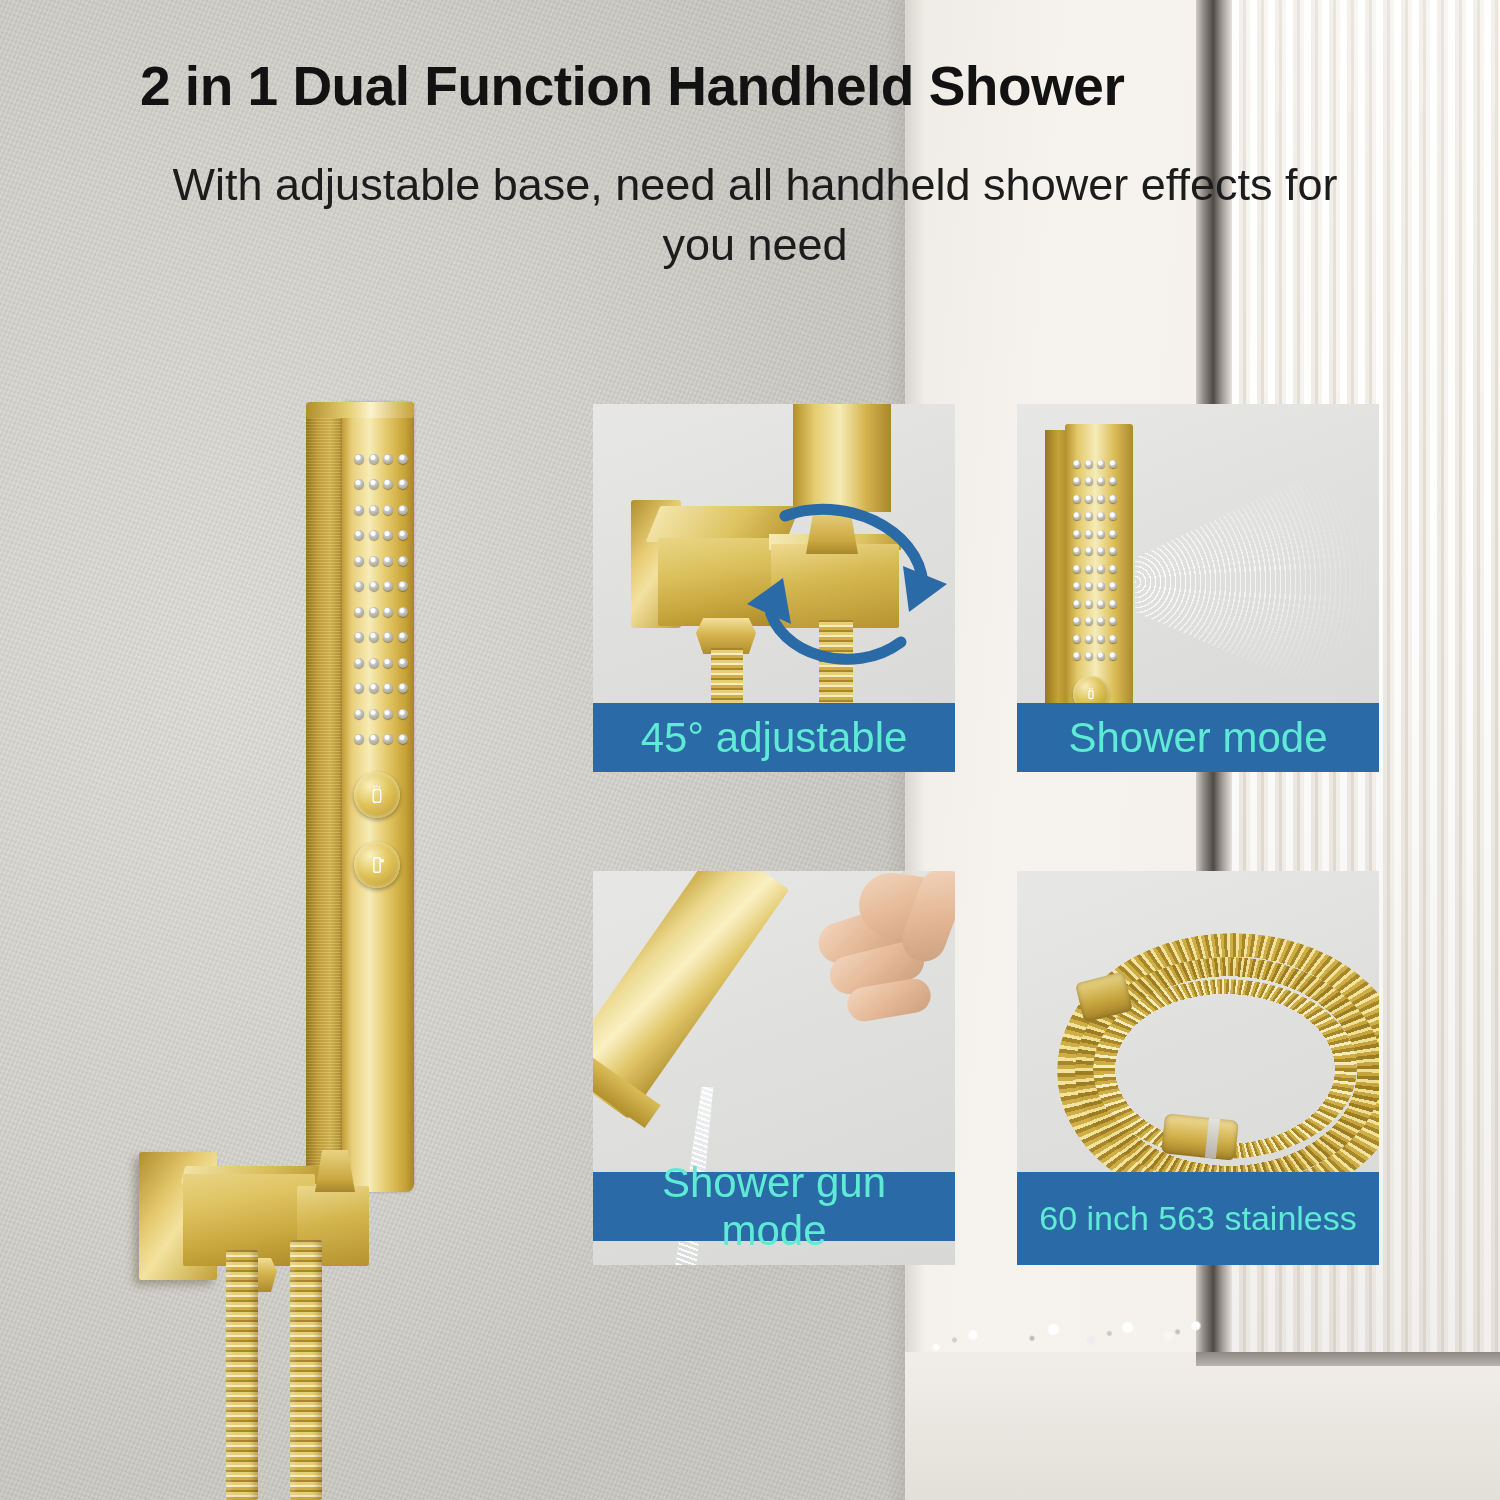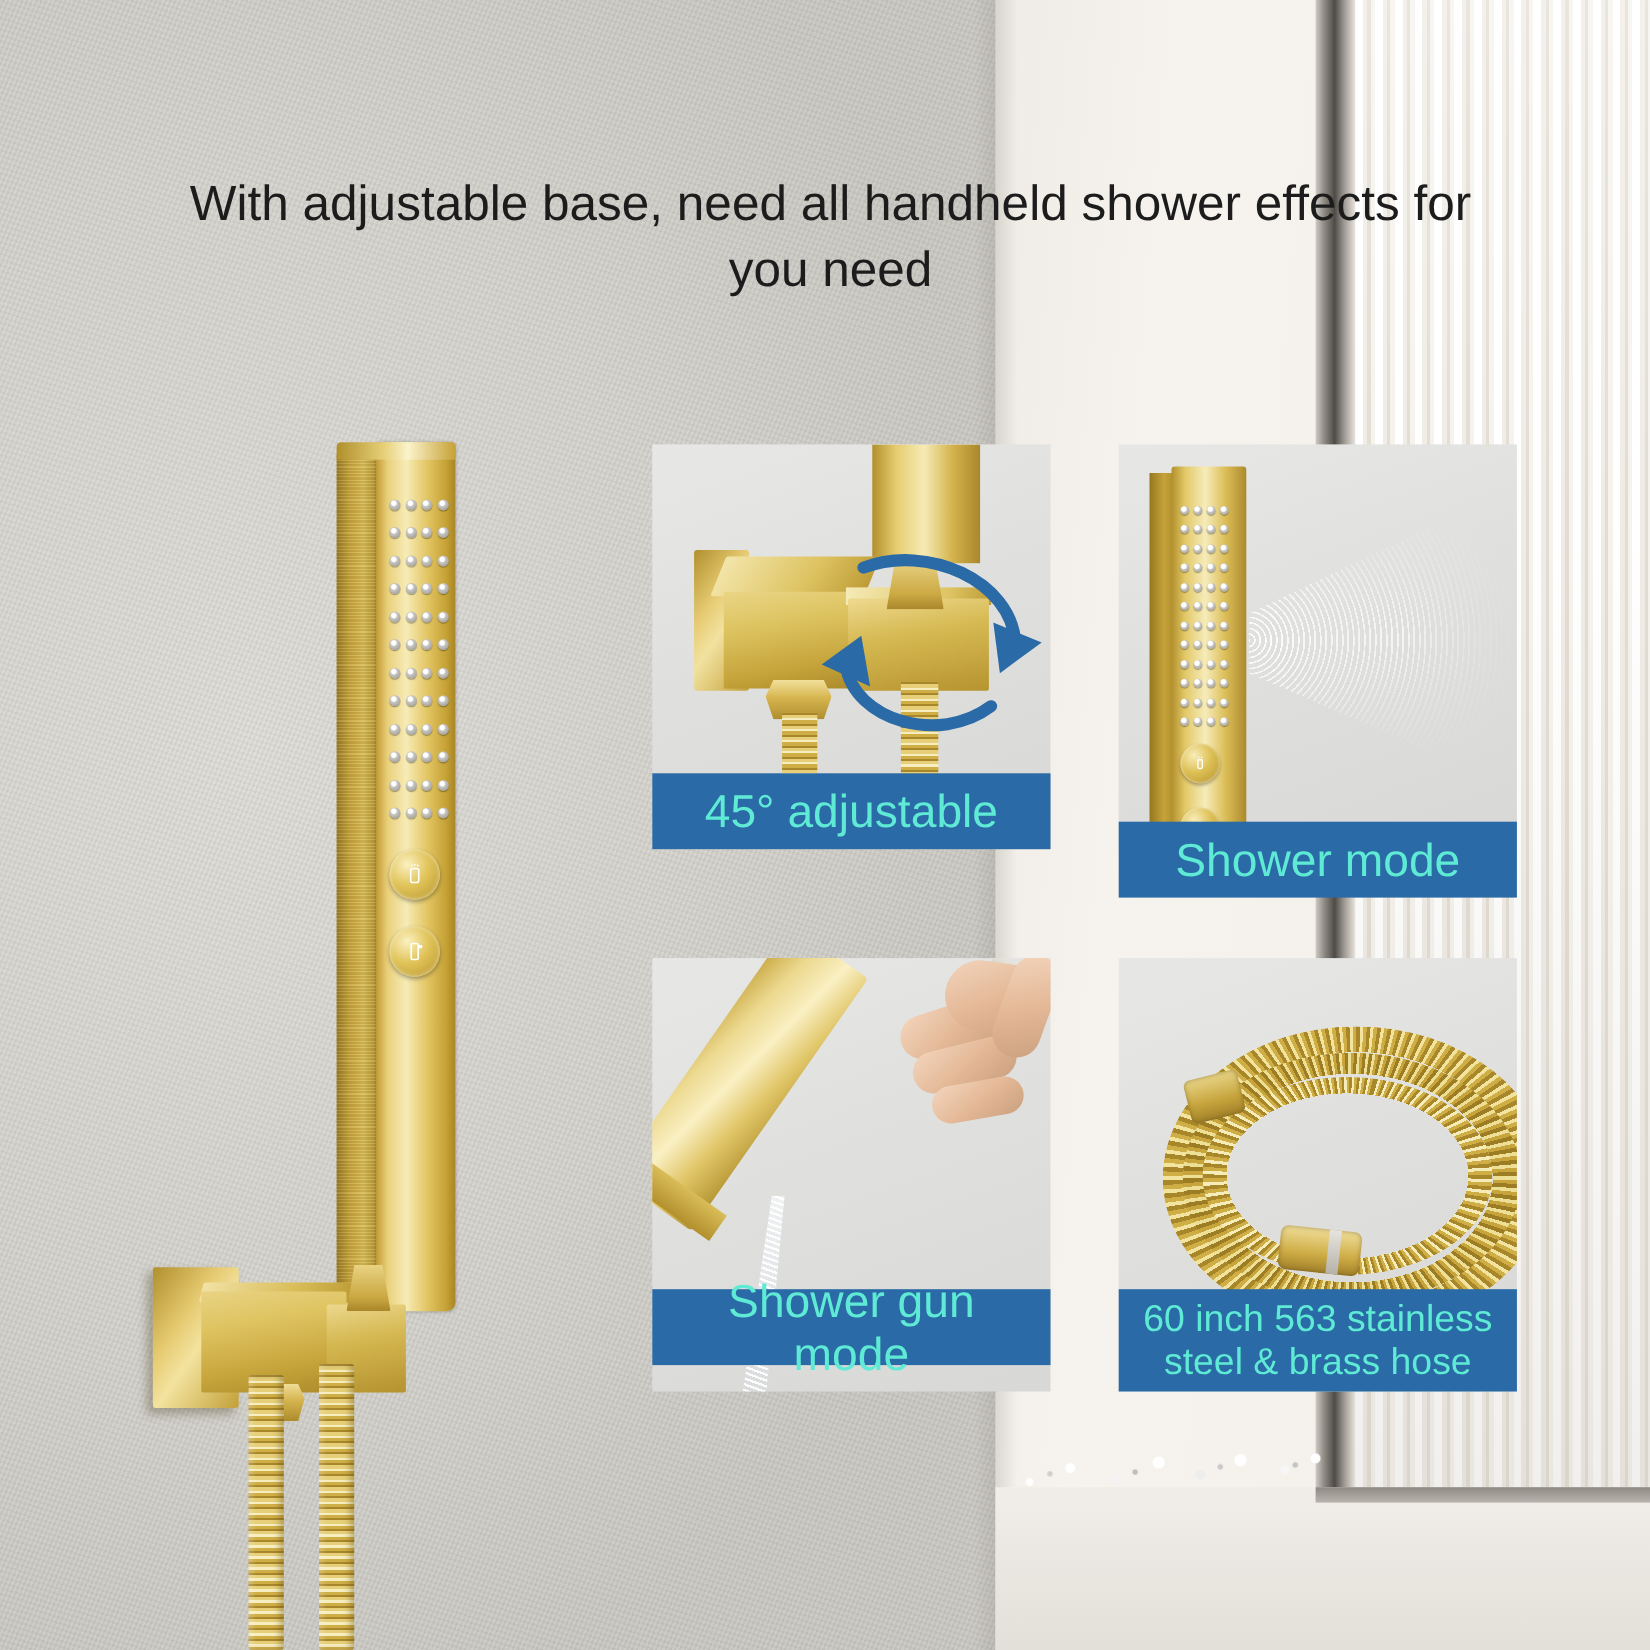--- a/index.html
+++ b/index.html
@@ -190,21 +190,21 @@
   .p-bl{left:593px;top:871px;width:362px;height:394px;}
   .p-br{left:1017px;top:871px;width:362px;height:394px;}
 
   .label{
     position:absolute;background:#2a6aa6;color:#5eead4;
     display:flex;align-items:center;justify-content:center;
     text-align:center;line-height:1.12;
     padding:7px 12px;box-sizing:border-box;
   }
   .l-tl{left:593px;top:703px;width:362px;height:69px;font-size:42px;}
-  .l-tr{left:1017px;top:703px;width:362px;height:69px;font-size:42px;margin-top:44px;}
+  .l-tr{left:1017px;top:703px;width:362px;height:69px;font-size:42px;}
   .l-bl{left:593px;top:1172px;width:362px;height:69px;font-size:42px;}
   .l-br{left:1017px;top:1172px;width:362px;height:93px;font-size:34px;}
 
   
   .br-plate{position:absolute;left:38px;top:96px;width:50px;height:128px;
     background:linear-gradient(125deg,#b08f2c 0%,#e7cb73 35%,#f2e2a0 55%,#c2a038 100%);border-radius:3px;}
   .br-arm{position:absolute;left:65px;top:134px;width:130px;height:88px;
     background:linear-gradient(170deg,#ead586 0%,#dcc25e 35%,#c4a239 75%,#a9882a 100%);border-radius:2px;}
   .br-armtop{position:absolute;left:60px;top:102px;width:140px;height:36px;
     background:linear-gradient(105deg,#f3e6ab 0%,#ddc260 60%,#bc9b35 100%);transform:skewX(-22deg);border-radius:2px;}
@@ -307,20 +307,21 @@
 
   <div class="wall-left"></div>
   <div class="wall-right"></div>
   <div class="corner-shadow"></div>
   <div class="glass-col"></div>
   <div class="fluted"></div>
   <div class="floor"></div>
   <div class="floor-line"></div>
   <div class="rug"></div>
 
+  <div class="title">2 in 1 Dual Function Handheld Shower</div>
   <div class="subtitle">With adjustable base, need all handheld shower effects for you need</div>
 
   <div class="wand">
     <div class="side"></div>
     <div class="face"></div>
     <div class="cap"></div>
     <div class="nozzles">
       <div class="nozzle-row">
           <i class="nozzle"></i>
           <i class="nozzle"></i>
@@ -553,17 +554,16 @@
   <div class="panel p-br">
     <div class="coil c1"></div>
     <div class="coil c2"></div>
     <div class="coil c3"></div>
     <div class="fit-a"></div>
     <div class="fit-b"></div>
   </div>
   <div class="label l-br">
     <span>
       <span>60 inch 563 stainless</span><br>
-      <span>steel &amp; brass hose</span>
     </span>
   </div>
 
 </div>
 
 </body></html>

